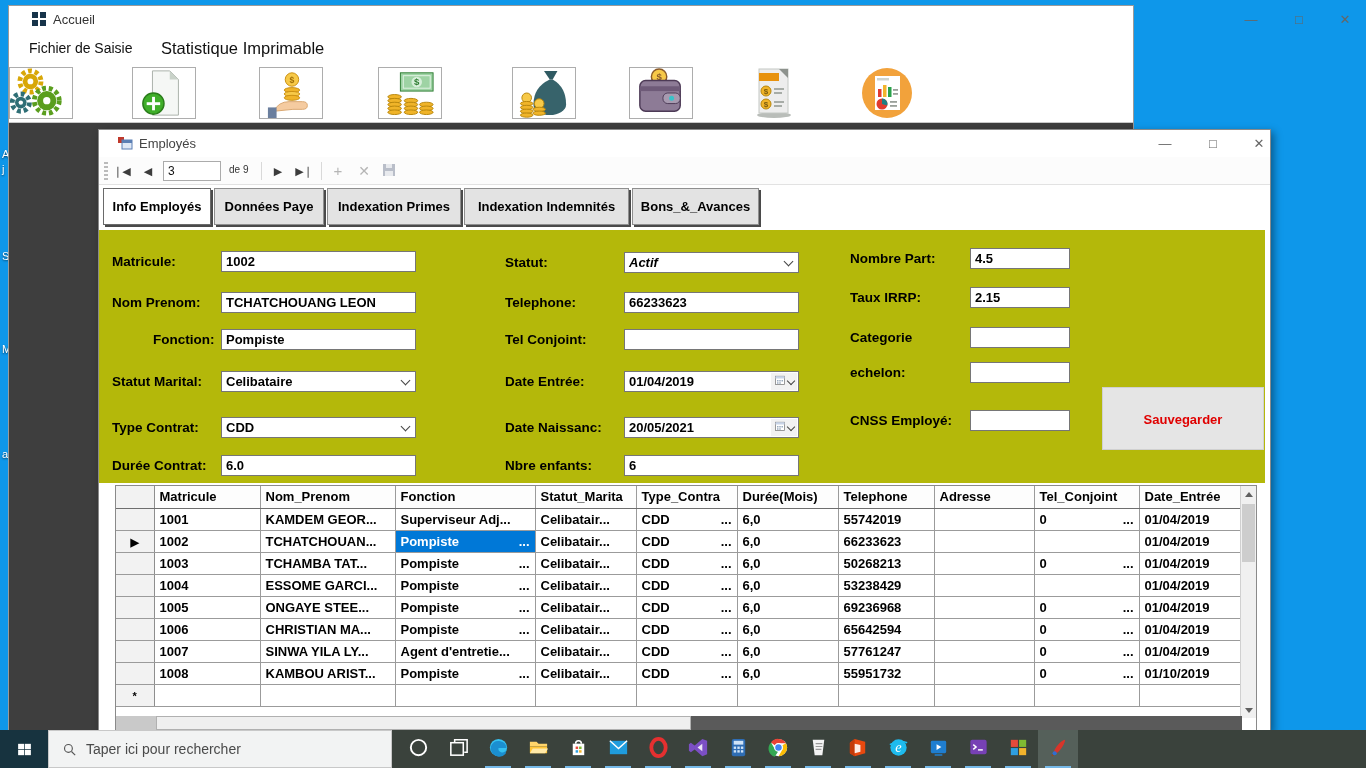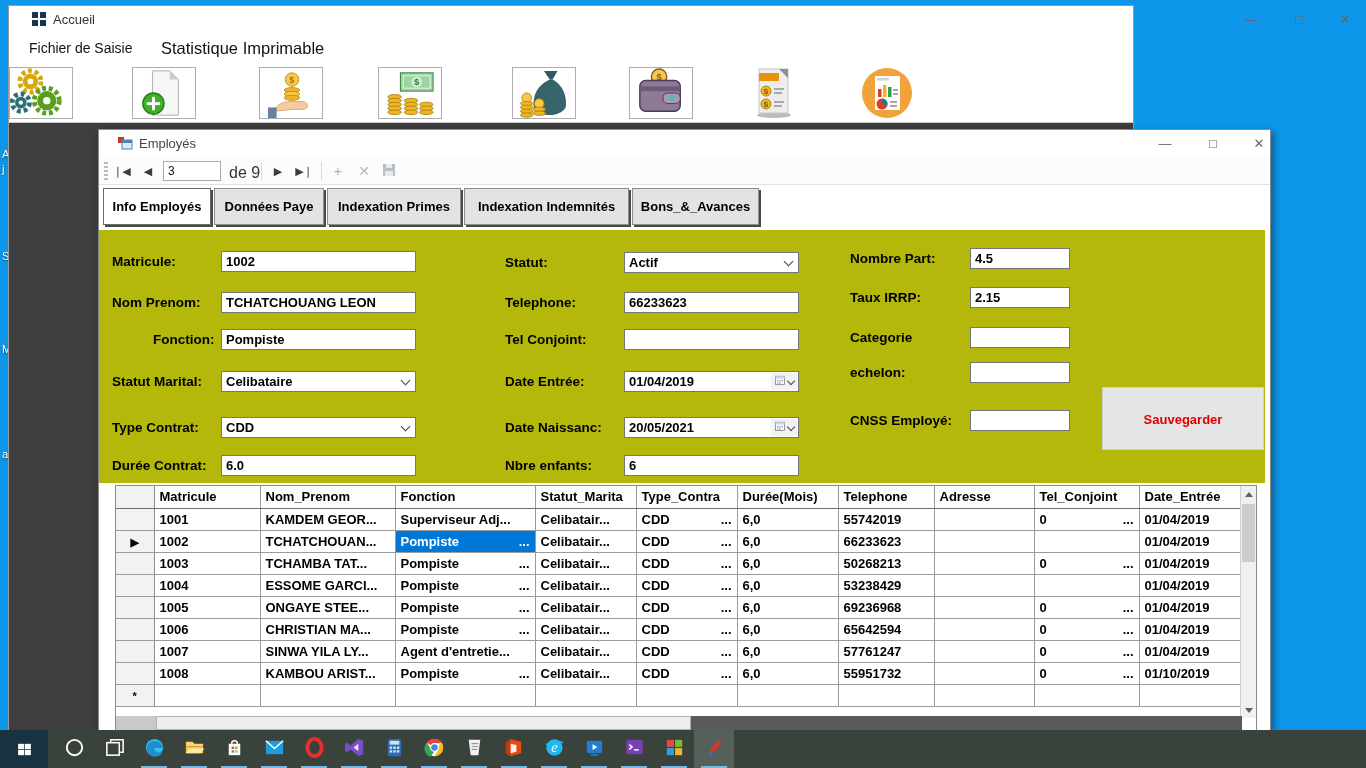--- a/index.html
+++ b/index.html
@@ -28,21 +28,21 @@
   #emp-title { position:absolute; left:0; top:0; width:100%; height:27px; background:#fff; }
   #emp-title .ttl { position:absolute; left:40px; top:6px; font-size:13px; color:#444; }
   #emp-title .wicon { position:absolute; left:18px; top:5px; width:16px; height:16px; }
 
   #navigator { position:absolute; left:0; top:27px; width:100%; height:28px; background:#fcfcfc; border-bottom:1px solid #e2e2e2; }
   .nav-grip { position:absolute; left:5px; top:5px; width:4px; height:18px; background-image:repeating-linear-gradient(#bbb 0 2px, transparent 2px 4px); }
   .nav-btn { position:absolute; top:3px; width:22px; height:22px; text-align:center; line-height:22px; font-size:11px; color:#3c3c3c; }
   .nav-btn.dis { color:#b5b5b5; }
   .nav-sep { position:absolute; top:5px; width:1px; height:18px; background:#d9d9d9; }
   #nav-pos { position:absolute; left:64px; top:4px; width:58px; height:20px; border:1px solid #ababab; background:#fff; font-size:12px; padding:2px 4px; color:#111; }
-  #nav-count { position:absolute; left:130px; top:7px; font-size:16px; color:#333; }
+  #nav-count { position:absolute; left:130px; top:7px; font-size:10px; color:#333; }
   .flop { position:absolute; top:5px; width:16px; height:16px; }
 
   .tab-btn { position:absolute; top:58px; height:37px; background:#e3e3e3; border:1px solid #8f8f8f; box-shadow:2px 2px 0 #4a4a4a; font-size:13px; font-weight:bold; color:#000; text-align:center; display:flex; align-items:center; justify-content:center; }
   .tab-btn.active { background:#fff; border:1px solid #6a6a6a; }
 
   #olive { position:absolute; left:0; top:100px; width:1166px; height:253px; background:#b4b80a; }
 
   .flabel { position:absolute; font-size:13.5px; font-weight:bold; color:#000; white-space:nowrap; }
   .tbox { position:absolute; height:21px; background:#fff; border:1px solid #767676; font-size:13px; font-weight:bold; color:#000; line-height:19px; padding-left:4px; white-space:nowrap; overflow:hidden; }
   .tbox .chev { position:absolute; right:6px; top:5px; width:7px; height:7px; border-right:1.6px solid #444; border-bottom:1.6px solid #444; transform:rotate(45deg); }
@@ -278,21 +278,21 @@
           <div class="tbox" style="left: 122px; top: 162px; width: 195px;"><span>TCHATCHOUANG LEON</span></div>
           <span class="flabel" style="left: 13px; top: 202px; padding-left: 41px;">Fonction:</span>
           <div class="tbox" style="left: 122px; top: 199px; width: 195px;"><span>Pompiste</span></div>
           <span class="flabel" style="left: 13px; top: 244px;">Statut Marital:</span>
           <div class="tbox" style="left: 122px; top: 241px; width: 195px;"><span>Celibataire</span><span class="chev"></span></div>
           <span class="flabel" style="left: 13px; top: 290px;">Type Contrat:</span>
           <div class="tbox" style="left: 122px; top: 287px; width: 195px;"><span>CDD</span><span class="chev"></span></div>
           <span class="flabel" style="left: 13px; top: 328px;">Durée Contrat:</span>
           <div class="tbox" style="left: 122px; top: 325px; width: 195px;"><span>6.0</span></div>
           <span class="flabel" style="left: 406px; top: 125px;">Statut:</span>
-          <div class="tbox" style="left: 525px; top: 122px; width: 175px;"><span>Actif</span><span class="chev"></span></div>
+          <div class="tbox" style="left: 525px; top: 122px; width: 175px; font-style: italic;"><span>Actif</span><span class="chev"></span></div>
           <span class="flabel" style="left: 406px; top: 165px;">Telephone:</span>
           <div class="tbox" style="left: 525px; top: 162px; width: 175px;"><span>66233623</span></div>
           <span class="flabel" style="left: 406px; top: 202px;">Tel Conjoint:</span>
           <div class="tbox" style="left: 525px; top: 199px; width: 175px;"><span></span></div>
           <span class="flabel" style="left: 406px; top: 244px;">Date Entrée:</span>
           <div class="tbox" style="left: 525px; top: 241px; width: 175px;"><span>01/04/2019</span><span class="dp-btn">
               <span><svg viewBox="0 0 16 16">
                   <rect x="2" y="3" width="12" height="11" fill="#fff" stroke="#7a7a7a"></rect>
                   <rect x="2" y="3" width="12" height="3" fill="#c8d4e8"></rect>
                   <g fill="#9aabbe">
@@ -604,20 +604,27 @@
 
   <div id="taskbar">
     <div id="start-btn">
       <svg viewBox="0 0 24 24">
           <rect x="3" y="4" width="8.5" height="7.5" fill="#fff"></rect>
           <rect x="12.5" y="4" width="8.5" height="7.5" fill="#fff"></rect>
           <rect x="3" y="12.5" width="8.5" height="7.5" fill="#fff"></rect>
           <rect x="12.5" y="12.5" width="8.5" height="7.5" fill="#fff"></rect>
         </svg>
     </div>
+    <div id="search-box">
+      <svg viewBox="0 0 24 24">
+          <circle cx="10.5" cy="10.5" r="5.5" fill="none" stroke="#555" stroke-width="1.6"></circle>
+          <path d="M14.8 14.8 L20 20" stroke="#555" stroke-width="1.6"></path>
+        </svg>
+      <span class="ph">Taper ici pour rechercher</span>
+    </div>
     <div id="task-icons">
         <div class="tb-icon">
           <span><svg viewBox="0 0 24 24">
               <circle cx="12" cy="12" r="8" fill="none" stroke="#fff" stroke-width="2"></circle>
             </svg></span>
         </div>
         <div class="tb-icon">
           <span><svg viewBox="0 0 24 24">
               <rect x="4" y="7" width="13" height="13" fill="none" stroke="#fff" stroke-width="1.6"></rect>
               <path d="M8 7 V4 h13 v13 h-3" fill="none" stroke="#fff" stroke-width="1.6"></path>

